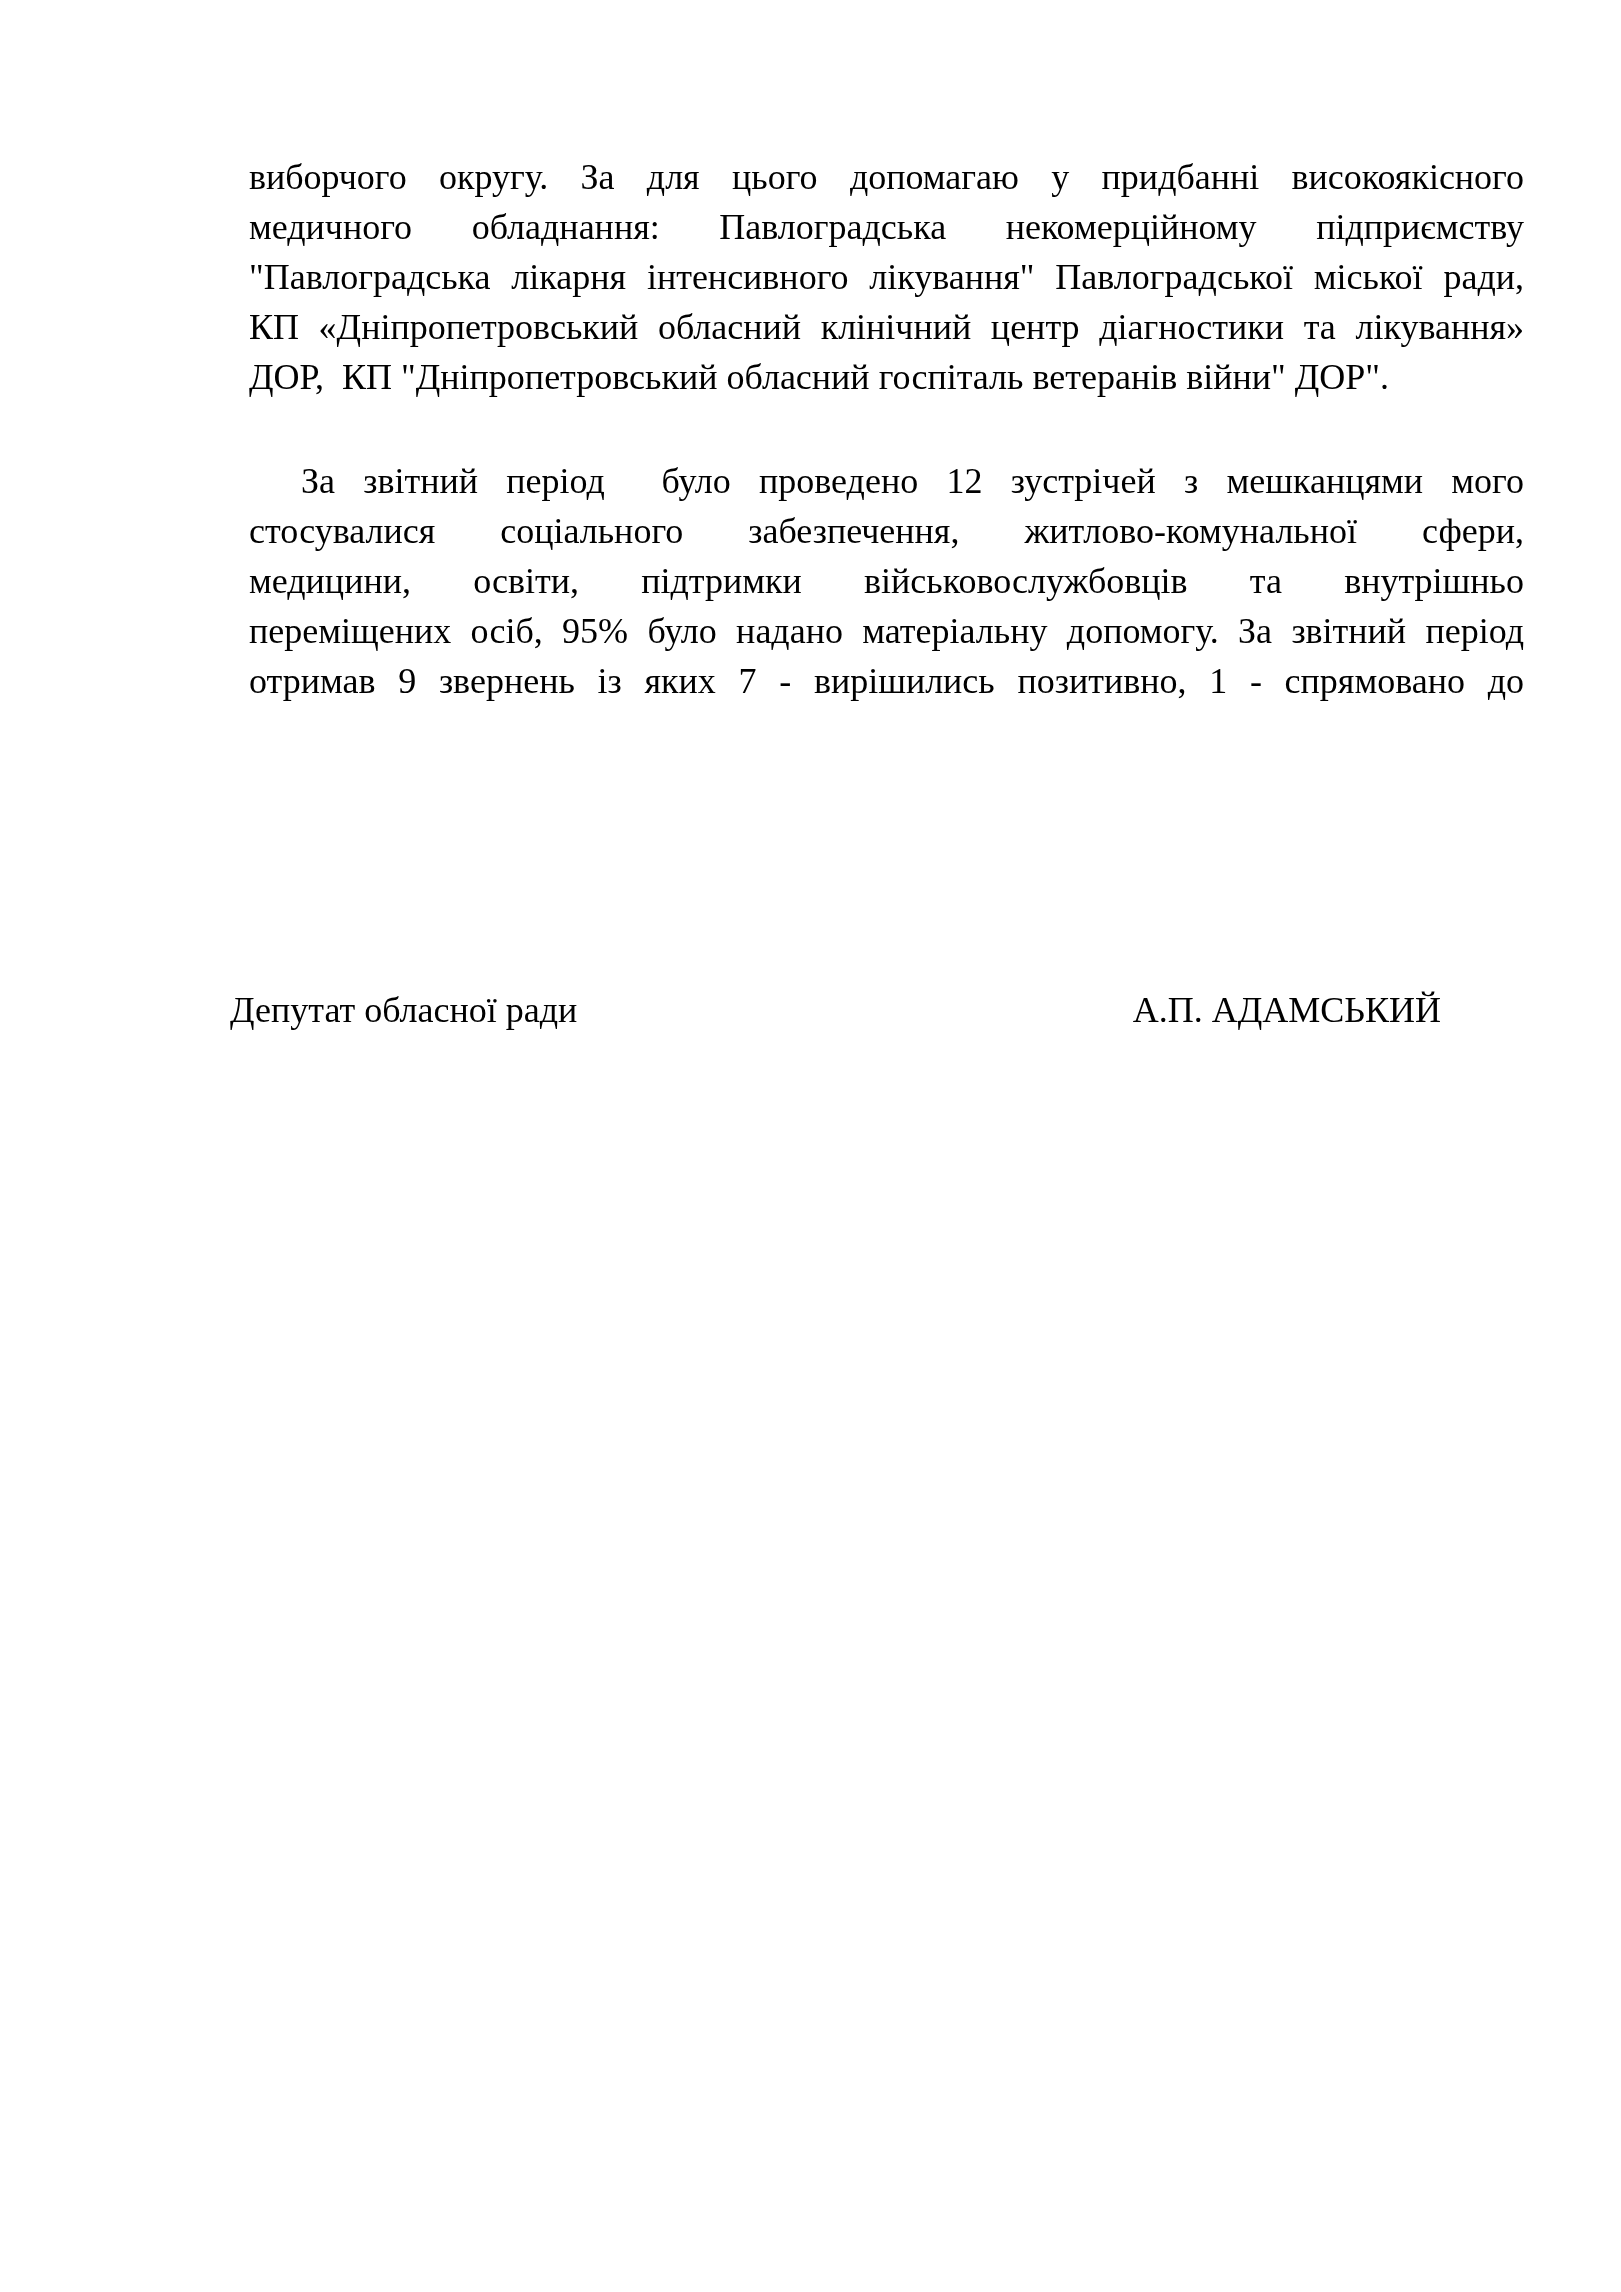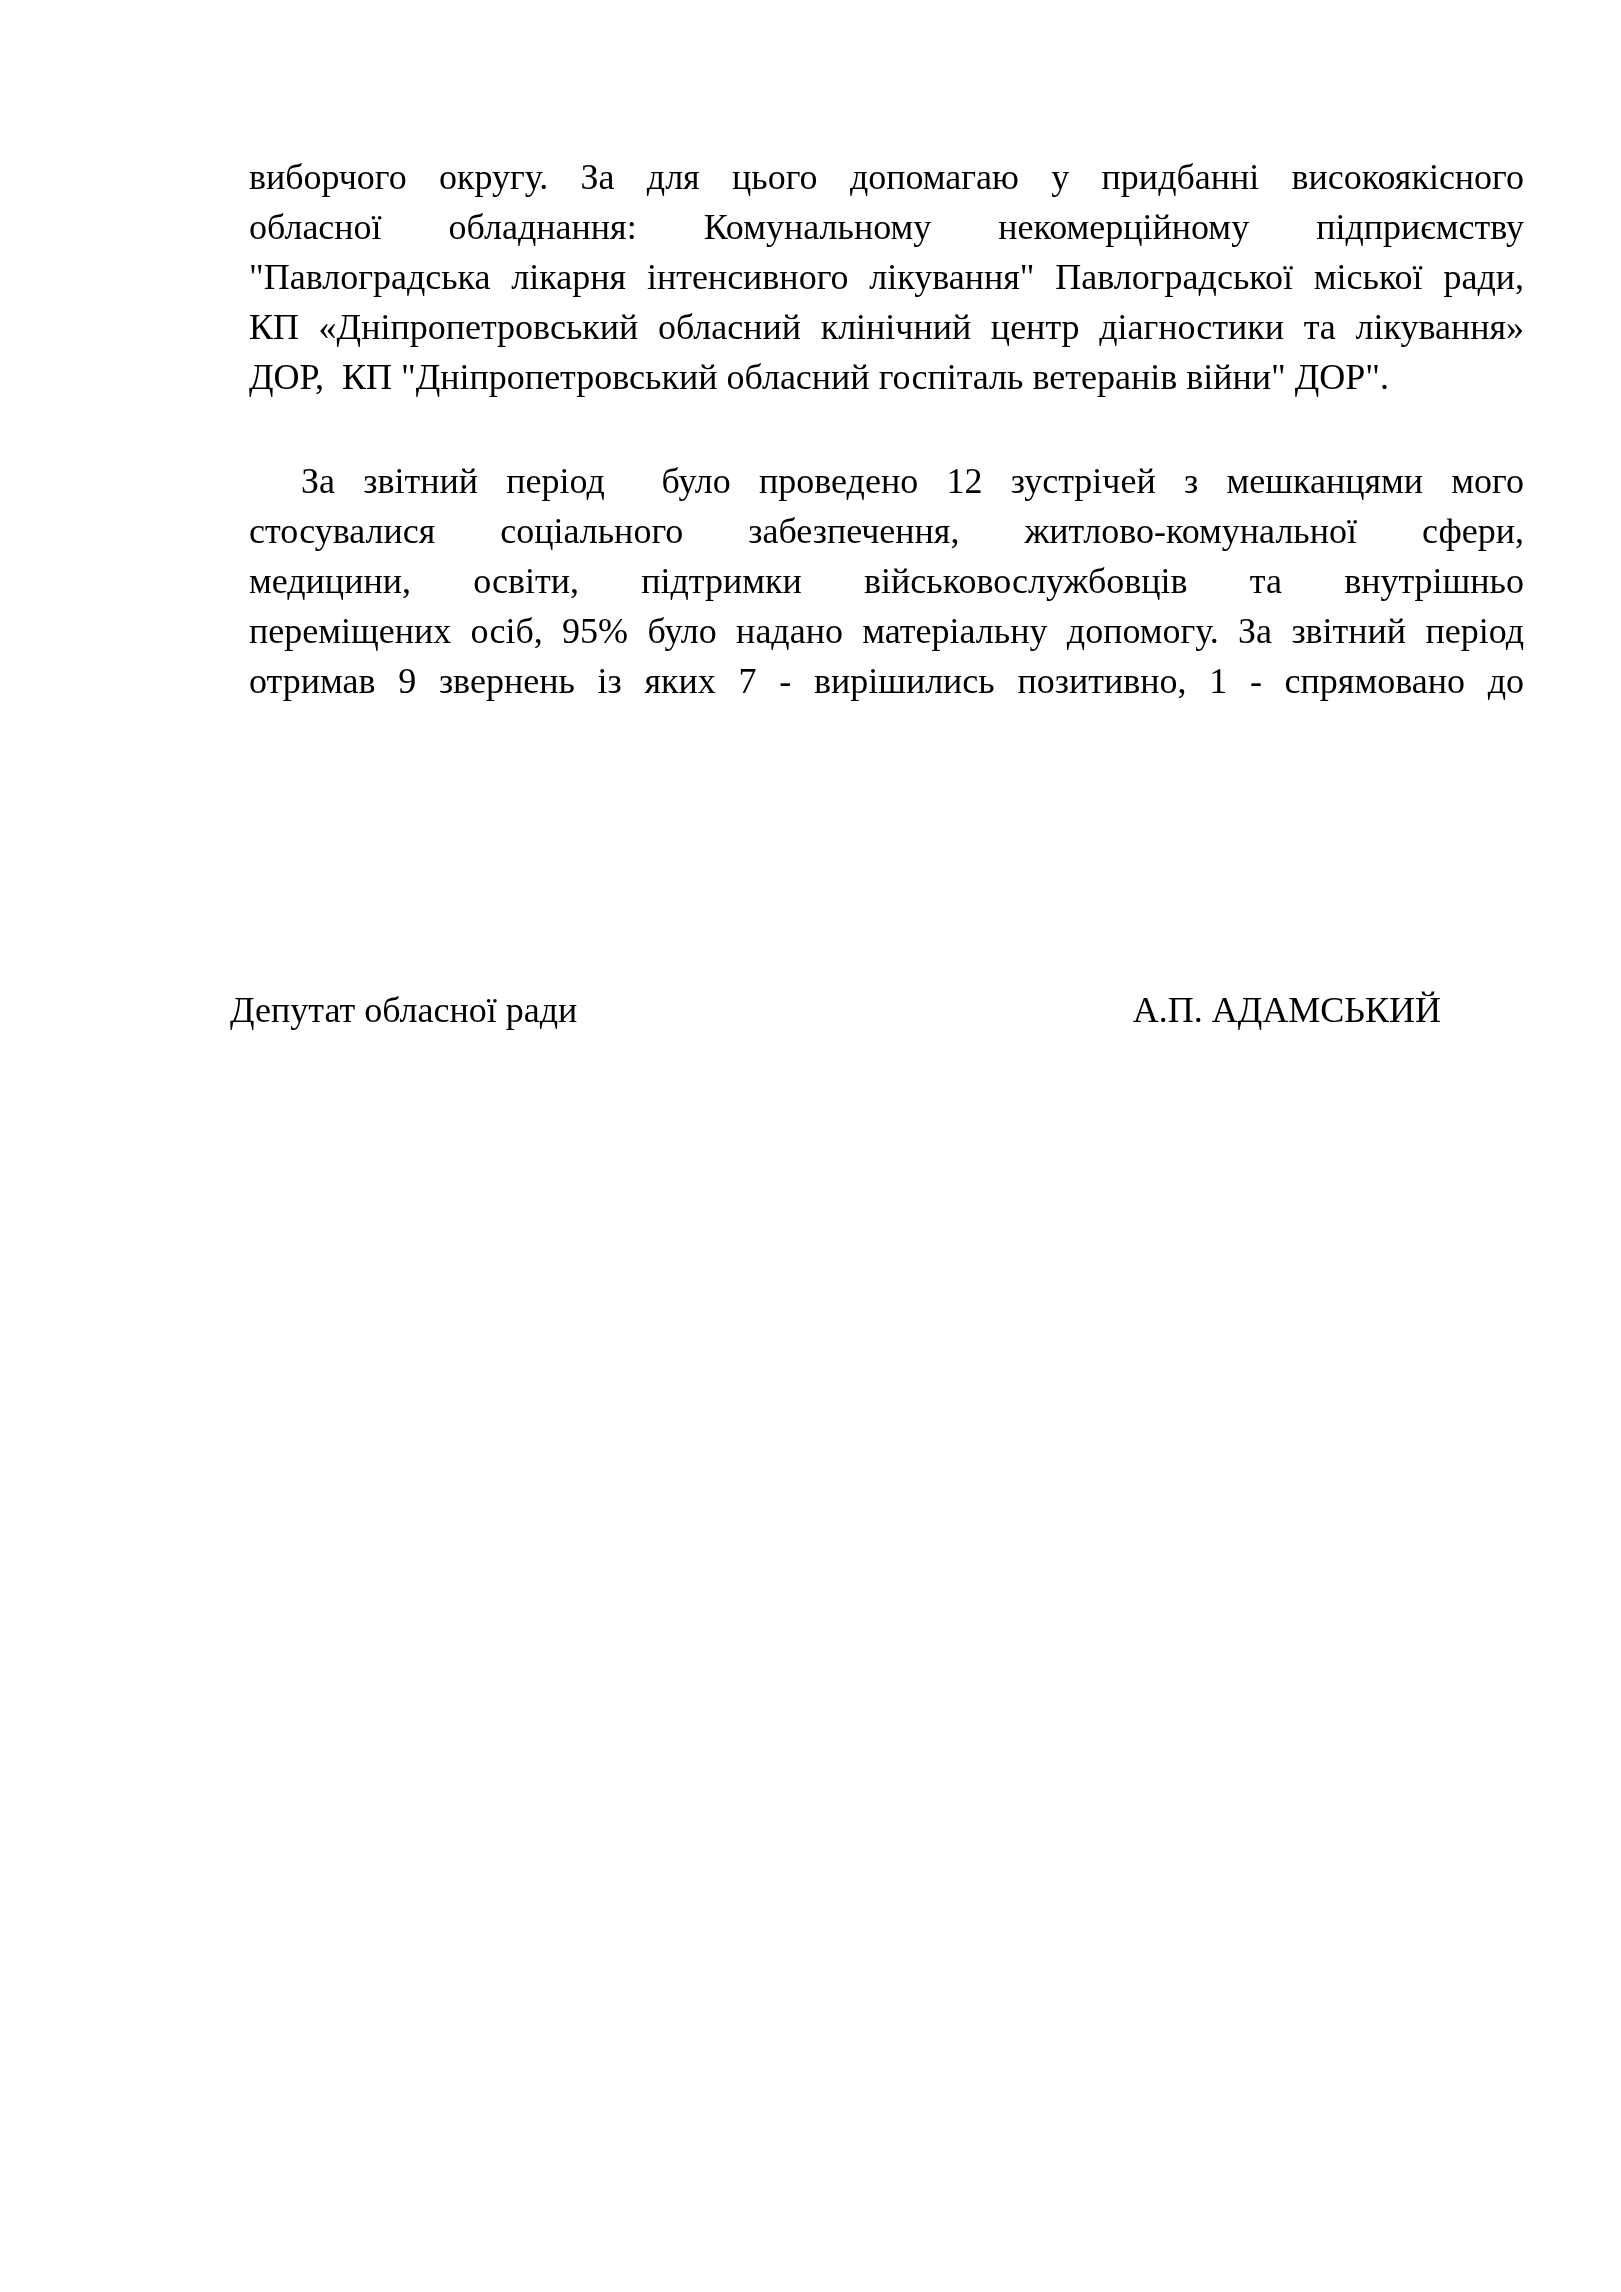--- a/index.html
+++ b/index.html
@@ -62,21 +62,21 @@
 </style>
 </head>
 <body>
 
 <div class="page">
 
   <div class="text-block">
 
     <div class="para para-1">
       <div class="jline">виборчого округу. За для цього допомагаю у придбанні високоякісного</div>
-      <div class="jline">обласної обладнання: Комунальному некомерційному підприємству</div>
+      <div class="jline">медичного обладнання: Павлоградська некомерційному підприємству</div>
       <div class="jline">"Павлоградська лікарня інтенсивного лікування" Павлоградської міської ради,</div>
       <div class="jline">КП «Дніпропетровський обласний клінічний центр діагностики та лікування»</div>
       <div class="jline is-last">ДОР,&nbsp; КП "Дніпропетровський обласний госпіталь ветеранів війни" ДОР".</div>
     </div>
 
     <div class="para para-2">
       <div class="jline indent">За звітний період&nbsp; було проведено 12 зустрічей з мешканцями мого</div>
       <div class="jline">стосувалися соціального забезпечення, житлово-комунальної сфери,</div>
       <div class="jline">медицини, освіти, підтримки військовослужбовців та внутрішньо</div>
       <div class="jline">переміщених осіб, 95% було надано матеріальну допомогу. За звітний період</div>

